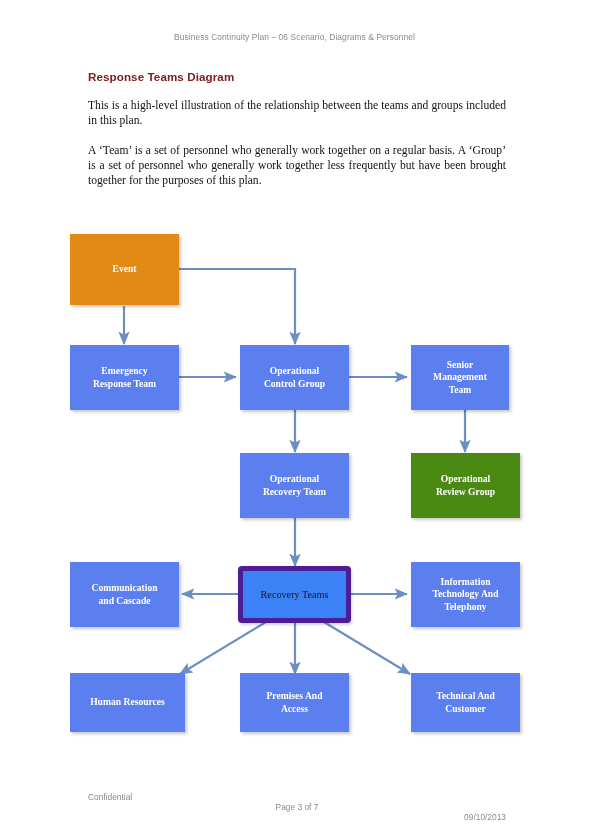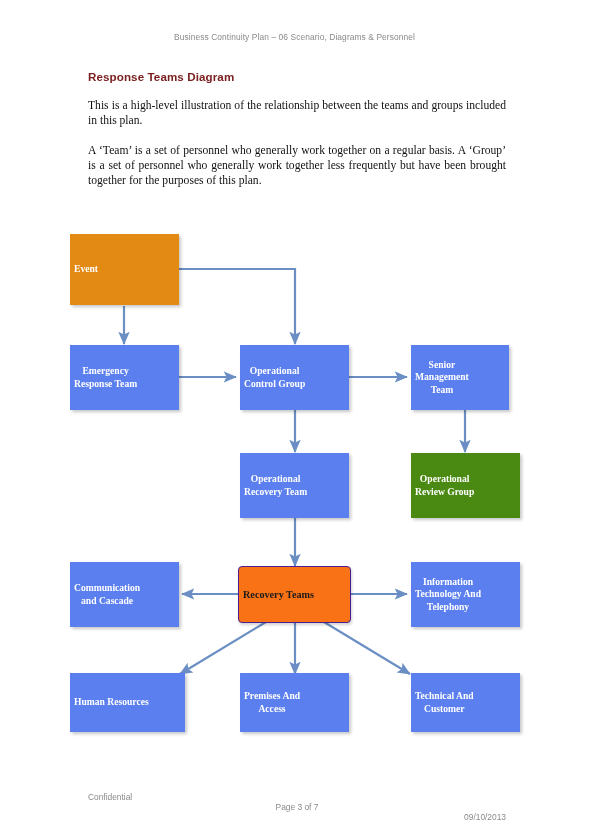--- a/index.html
+++ b/index.html
@@ -70,38 +70,39 @@
     pointer-events: none;
   }
   #diagram svg { display: block; }
 
   
   .node {
     position: absolute;
     box-sizing: border-box;
     display: flex;
     align-items: center;
+    justify-content: center;
     text-align: center;
     font-family: "Liberation Serif", serif;
     font-weight: bold;
     font-size: 9.6px;
     line-height: 1.28;
     color: #ffffff;
     box-shadow: 2px 2px 3px rgba(0,0,0,0.22);
     padding: 2px 4px;
   }
   .node-blue   { background: #5B7FEE; }
   .node-orange { background: #E28A14; }
   .node-green  { background: #4A8A12; }
   .node-white  {
-    background: #f97316;
+    background: #3b82f6;
     color: #1a1a1a;
-    font-weight: bold;
+    font-weight: normal;
     font-size: 10.2px;
-    border: 1px solid #4c1d95;
+    border: 5px solid #4c1d95;
     border-radius: 4px;
     box-shadow: 1px 2px 3px rgba(0,0,0,0.18);
   }
 
   
   .footer {
     position: absolute;
     top: 792px;
     left: 88px;
     width: 418px;

